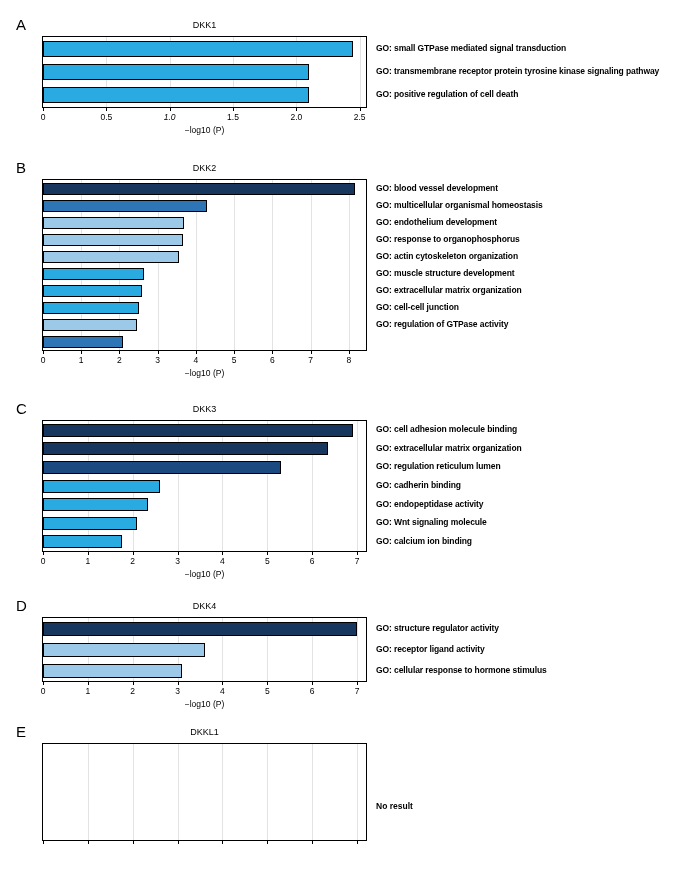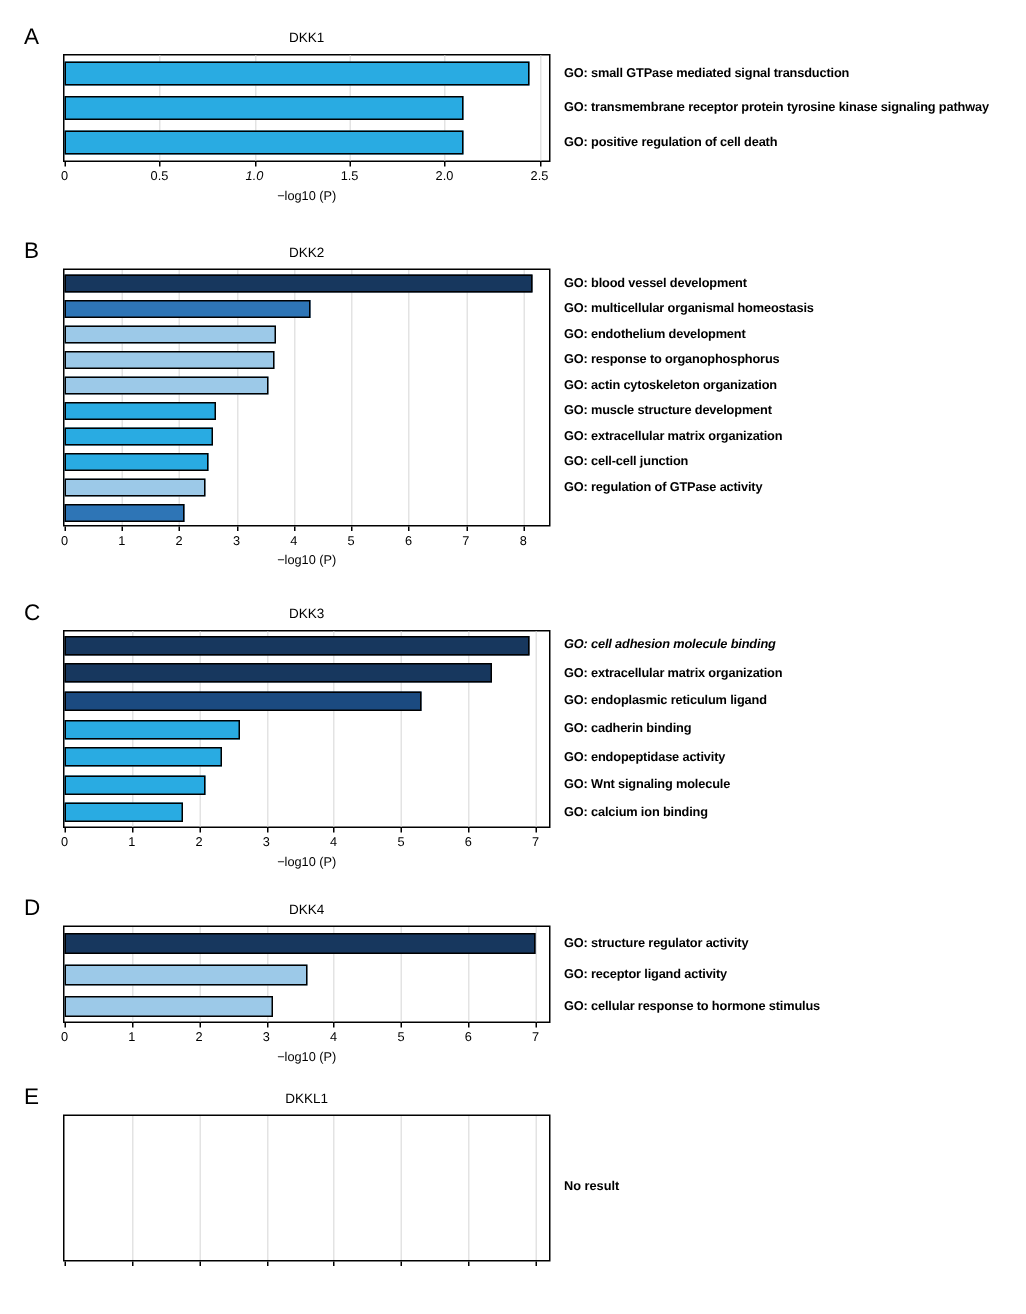--- a/index.html
+++ b/index.html
@@ -245,23 +245,23 @@
           <div class="tick-label" style="left: 180.444px;">4</div>
           <div class="tick-mark" style="left: 225.306px;"></div>
           <div class="tick-label" style="left: 225.306px;">5</div>
           <div class="tick-mark" style="left: 270.167px;"></div>
           <div class="tick-label" style="left: 270.167px;">6</div>
           <div class="tick-mark" style="left: 315.028px;"></div>
           <div class="tick-label" style="left: 315.028px;">7</div>
         </div>
         <div class="xlabel">−log10 (P)</div>
         <div class="labels">
-          <div class="cat-label" style="height: 18.5714px; font-style: italic;">GO: cell adhesion molecule binding</div>
+          <div class="cat-label" style="height: 18.5714px;">GO: cell adhesion molecule binding</div>
           <div class="cat-label" style="height: 18.5714px;">GO: extracellular matrix organization</div>
-          <div class="cat-label" style="height: 18.5714px;">GO: endoplasmic reticulum ligand</div>
+          <div class="cat-label" style="height: 18.5714px;">GO: regulation reticulum lumen</div>
           <div class="cat-label" style="height: 18.5714px;">GO: cadherin binding</div>
           <div class="cat-label" style="height: 18.5714px;">GO: endopeptidase activity</div>
           <div class="cat-label" style="height: 18.5714px;">GO: Wnt signaling molecule</div>
           <div class="cat-label" style="height: 18.5714px;">GO: calcium ion binding</div>
         </div>
       </div>
     </div>
     <div class="panel" style="margin-top: 22px;">
       <div class="panel-title-row">
         <div class="letter">D</div>
@@ -325,17 +325,17 @@
           <div class="tick-mark" style="left: 1px;"></div>
           <div class="tick-mark" style="left: 45.8611px;"></div>
           <div class="tick-mark" style="left: 90.7222px;"></div>
           <div class="tick-mark" style="left: 135.583px;"></div>
           <div class="tick-mark" style="left: 180.444px;"></div>
           <div class="tick-mark" style="left: 225.306px;"></div>
           <div class="tick-mark" style="left: 270.167px;"></div>
           <div class="tick-mark" style="left: 315.028px;"></div>
         </div>
         <div class="labels">
-          <div class="note" style="top: 42px;">No result</div>
+          <div class="note" style="top: 58px;">No result</div>
         </div>
       </div>
     </div>
   </div>
 
 </body></html>

